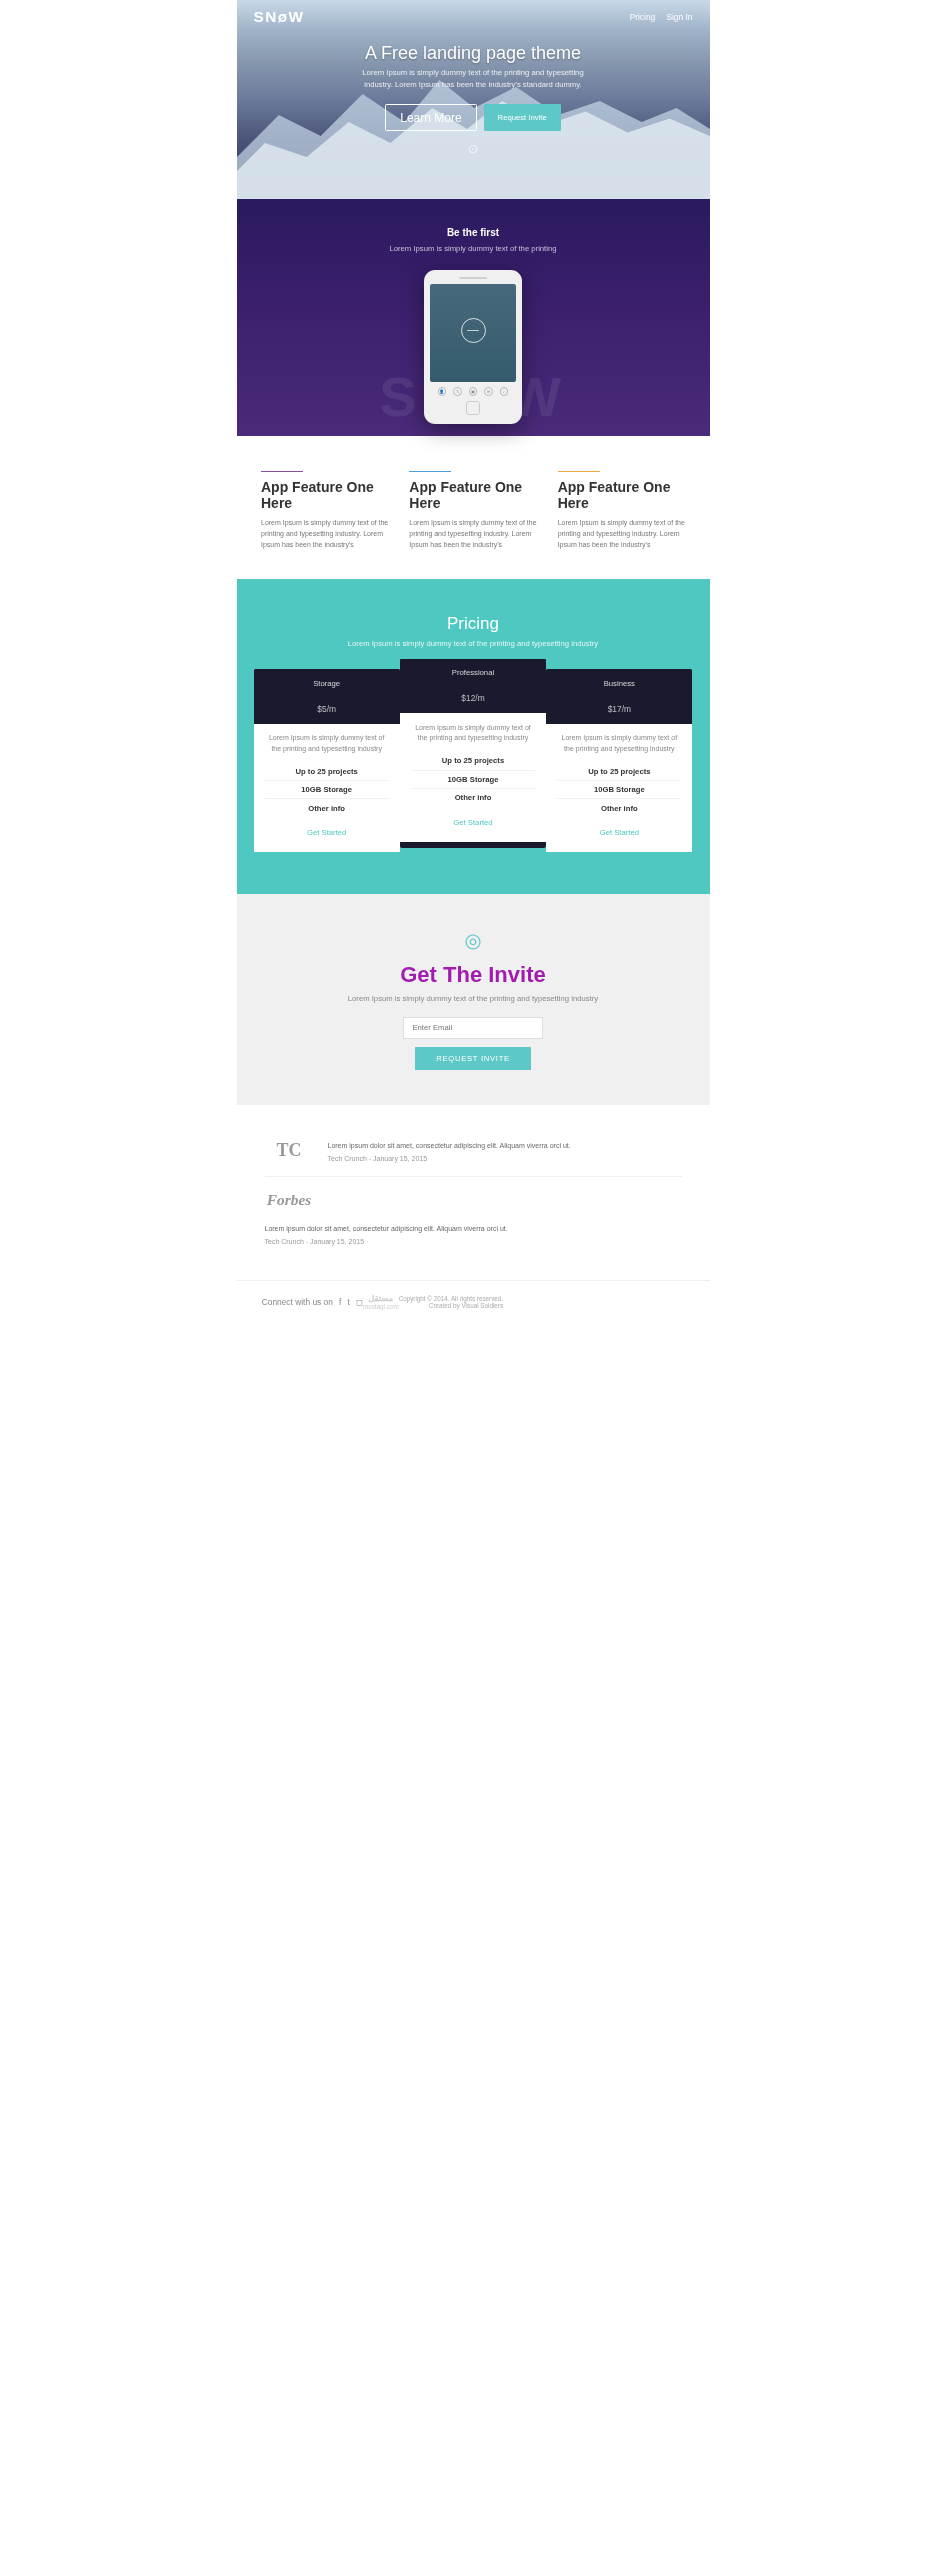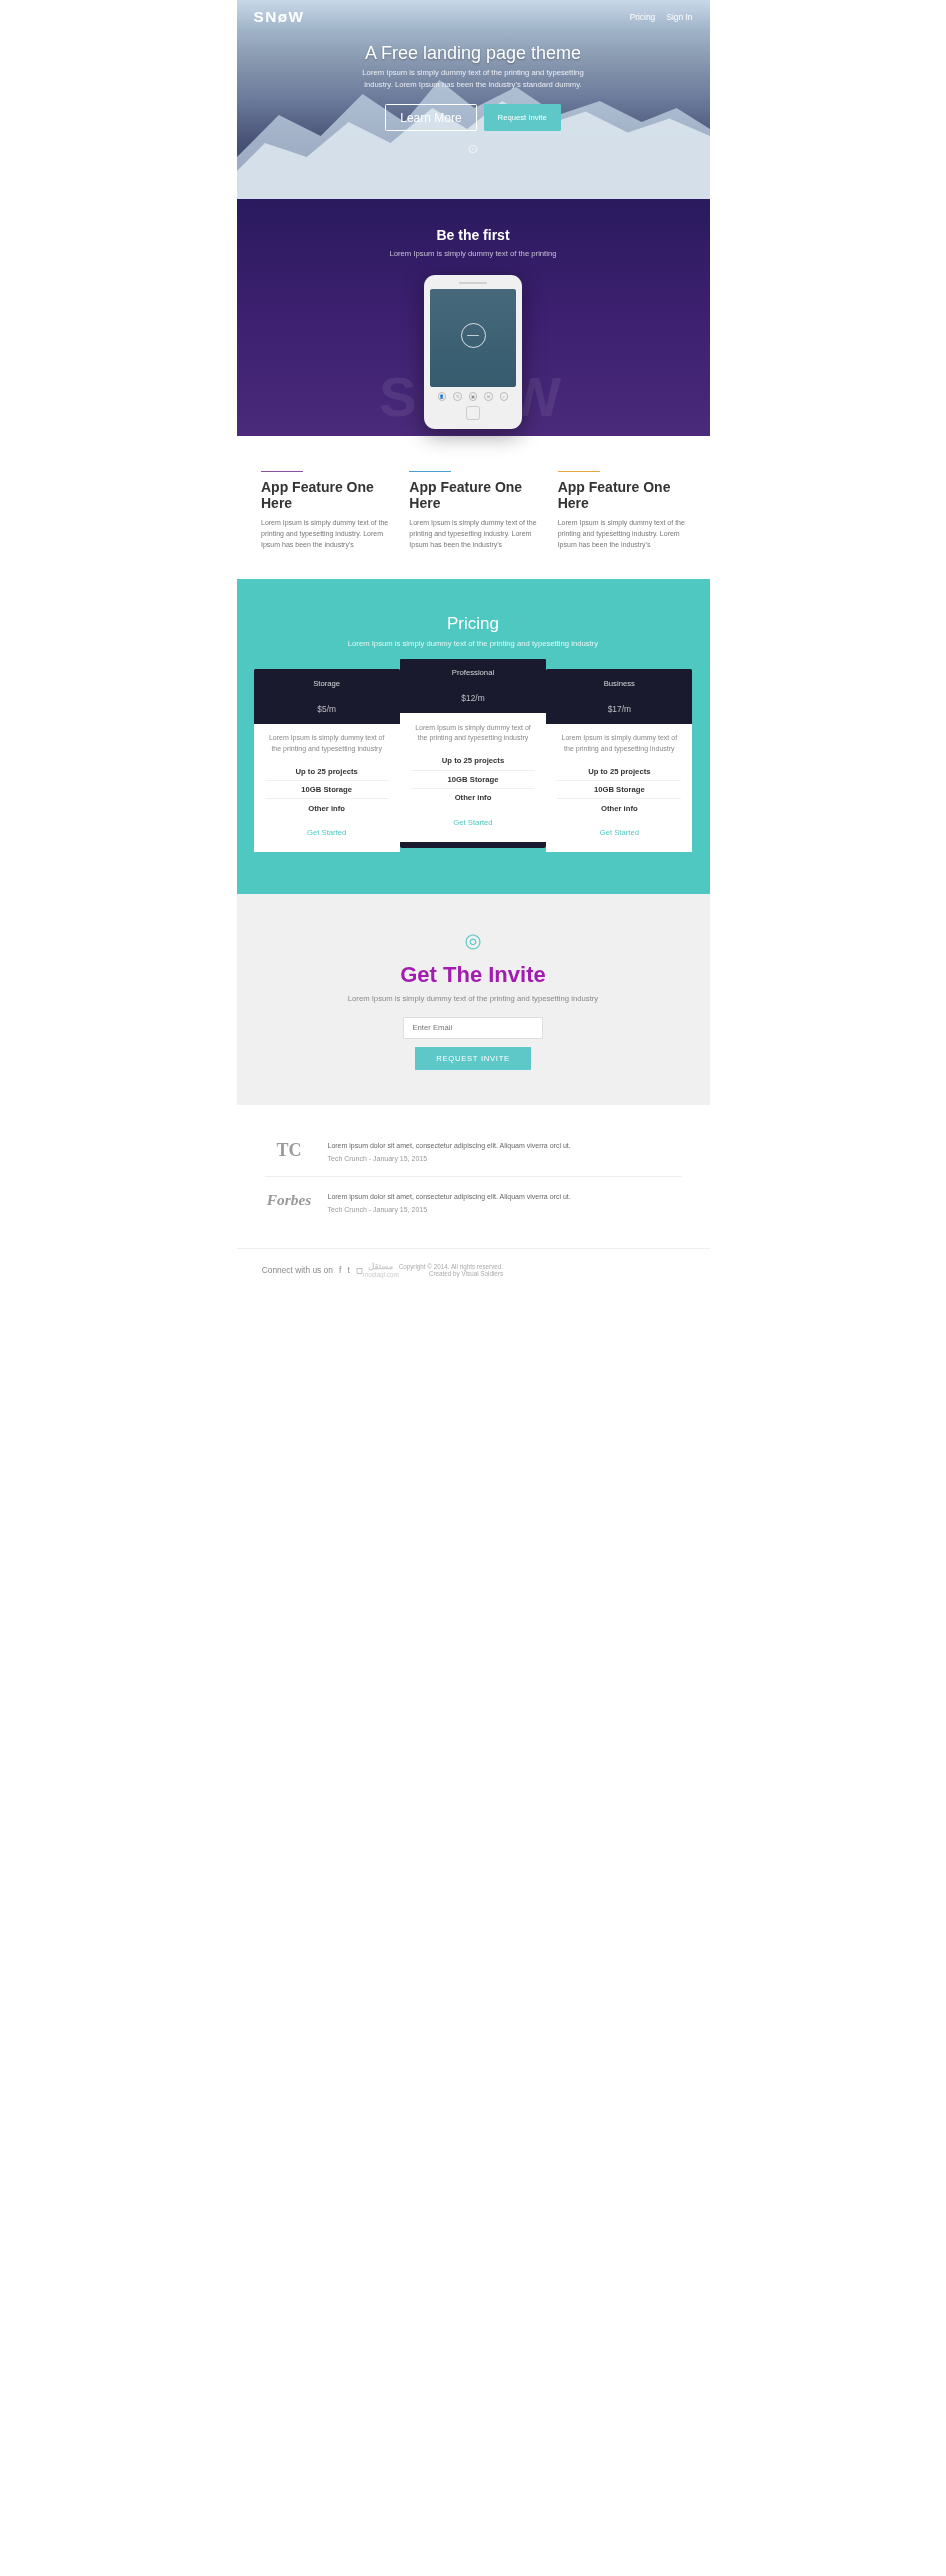--- a/index.html
+++ b/index.html
@@ -102,21 +102,21 @@
     
     .be-first {
       background: linear-gradient(180deg, #2a1a5e 0%, #3d2070 50%, #4a2a7a 100%);
       padding: 28px 14px 0;
       text-align: center;
       position: relative;
       min-height: 237px;
     }
     .be-first h2 {
       color: #fff;
-      font-size: 14px;
+      font-size: 10px;
       font-weight: 600;
       margin-bottom: 5.6px;
     }
     .be-first p {
       color: rgba(255,255,255,0.7);
       font-size: 7.7px;
       margin-bottom: 17px;
     }
     .snow-watermark {
       position: absolute;
@@ -388,20 +388,21 @@
     }
     .press-item {
       display: flex;
       align-items: flex-start;
       gap: 14px;
       padding: 14px 0;
       border-bottom: 0.7px solid #eee;
     }
     .press-item:last-child {
       border-bottom: none;
+      flex-direction: column;
     }
     .press-logo {
       min-width: 49px;
       text-align: center;
       color: #888;
     }
     .press-logo .tc-logo {
       font-size: 18px;
       font-weight: bold;
       color: #999;

